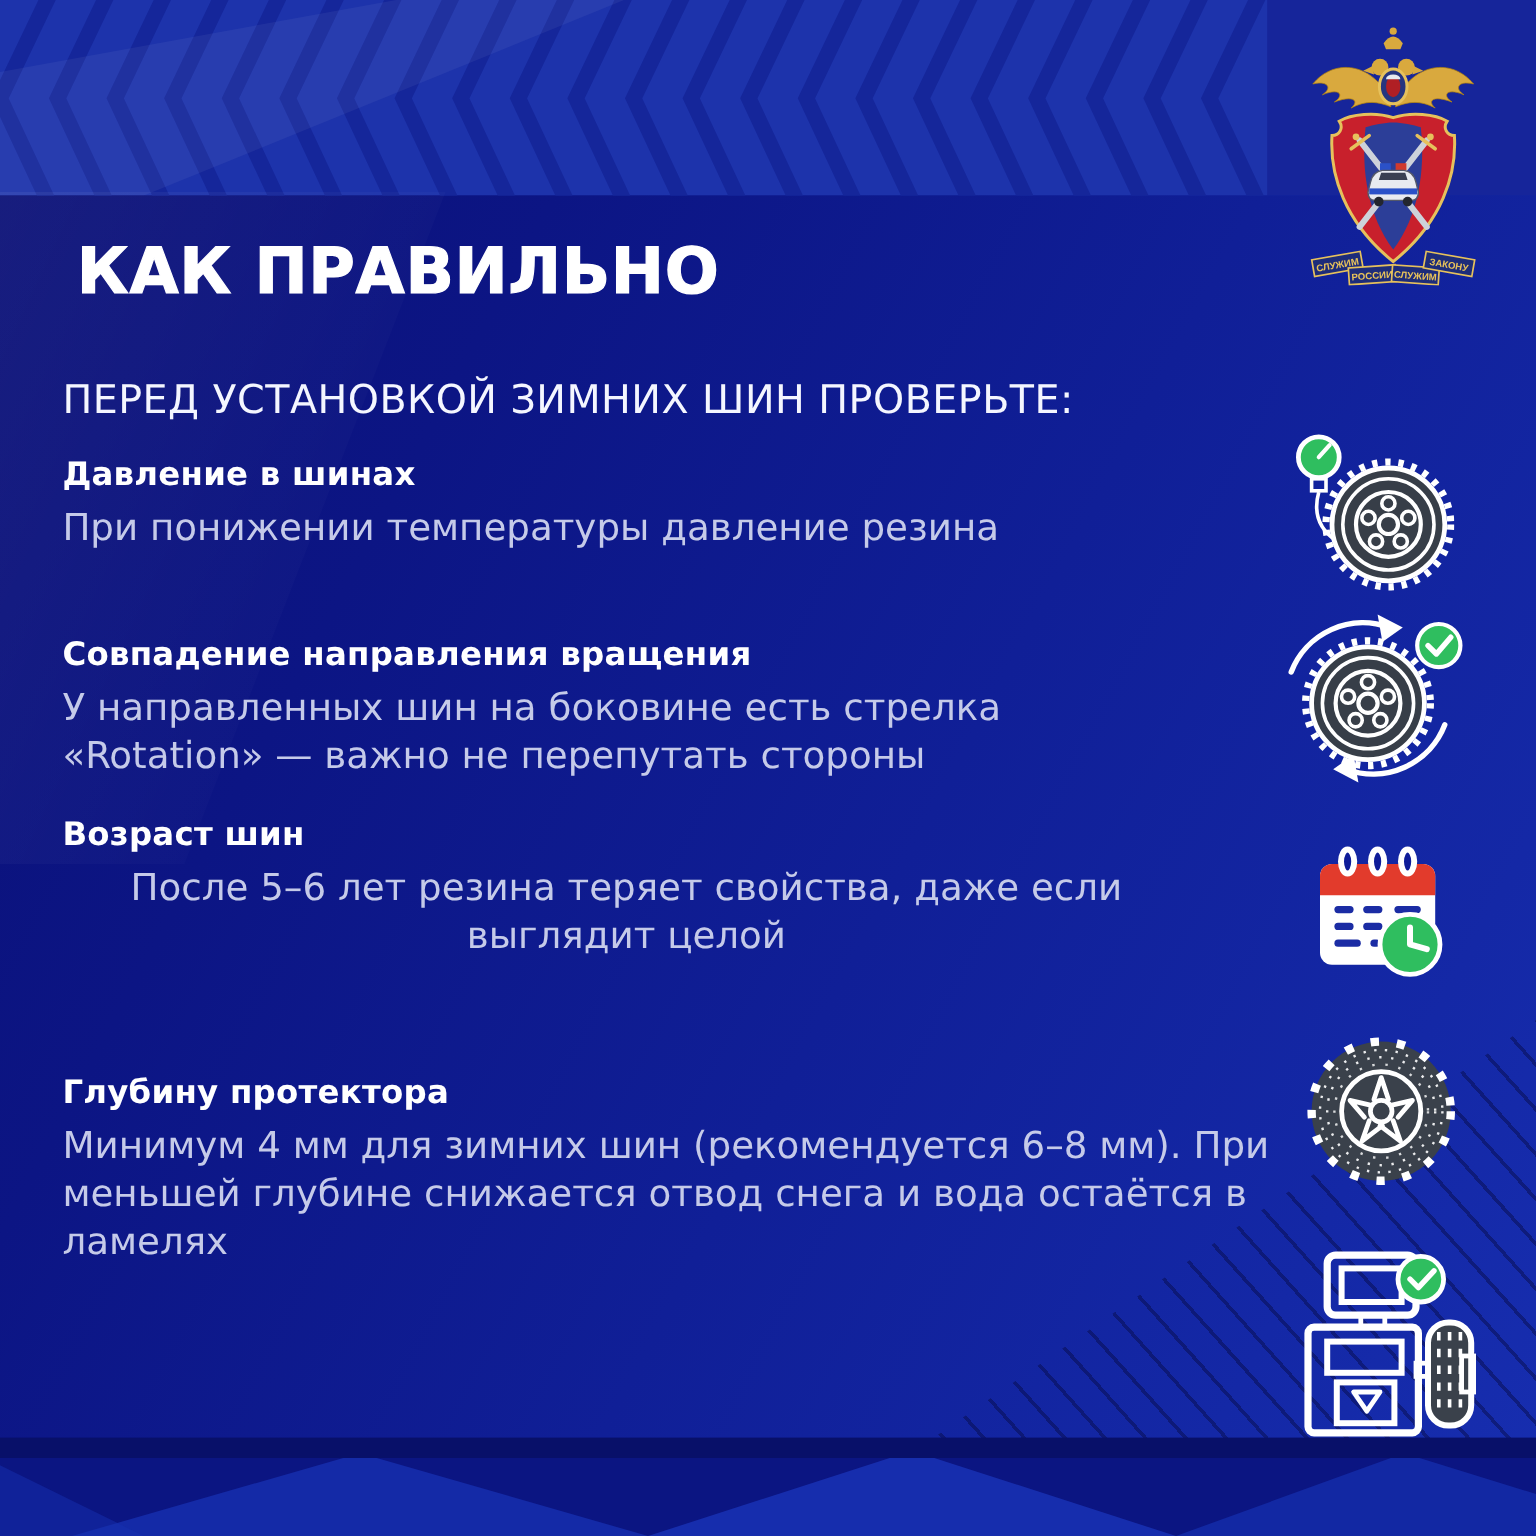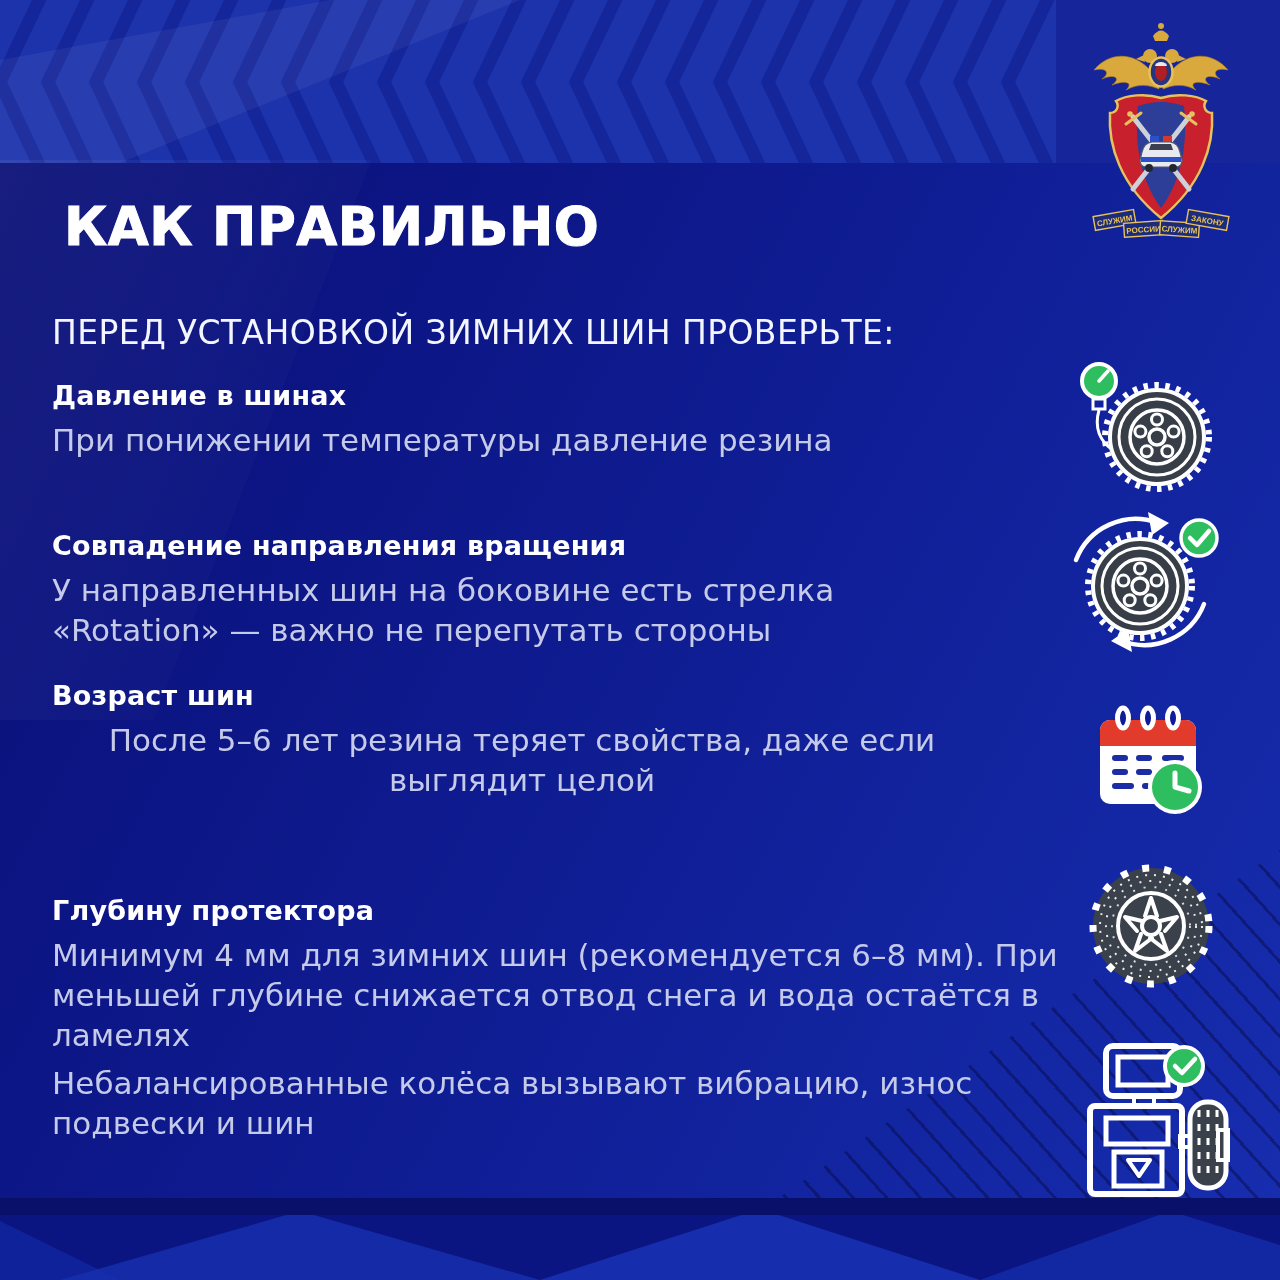--- a/index.html
+++ b/index.html
@@ -102,21 +102,20 @@
   </div>
   <div class="section s3">
     <h2 class="hd">Возраст шин</h2>
     <p class="bd">После 5–6 лет резина теряет свойства, даже если выглядит целой</p>
   </div>
   <div class="section s4">
     <h2 class="hd">Глубину протектора</h2>
     <p class="bd">Минимум 4 мм для зимних шин (рекомендуется 6–8 мм). При меньшей глубине снижается отвод снега и вода остаётся в ламелях</p>
   </div>
   <div class="section s5">
-    <p class="bd">Небалансированные колёса вызывают вибрацию, износ подвески и шин</p>
   </div>
 
   <div class="icon ic1">
     <svg width="140" height="140" viewBox="0 0 140 140">
       <circle cx="27" cy="25" r="17" fill="#2fbe5f" stroke="#fff" stroke-width="4"></circle>
       <path d="M27,25 L36,15" stroke="#fff" stroke-width="3.5" stroke-linecap="round"></path>
       <rect x="21" y="43" width="12" height="10" fill="none" stroke="#fff" stroke-width="3"></rect>
       <path d="M27,54 C22,72 27,85 42,95" fill="none" stroke="#fff" stroke-width="3"></path>
       <g transform="translate(85,81)">
         <circle r="52" fill="none" stroke="#fff" stroke-width="6" stroke-dasharray="4.5 6.5"></circle>

